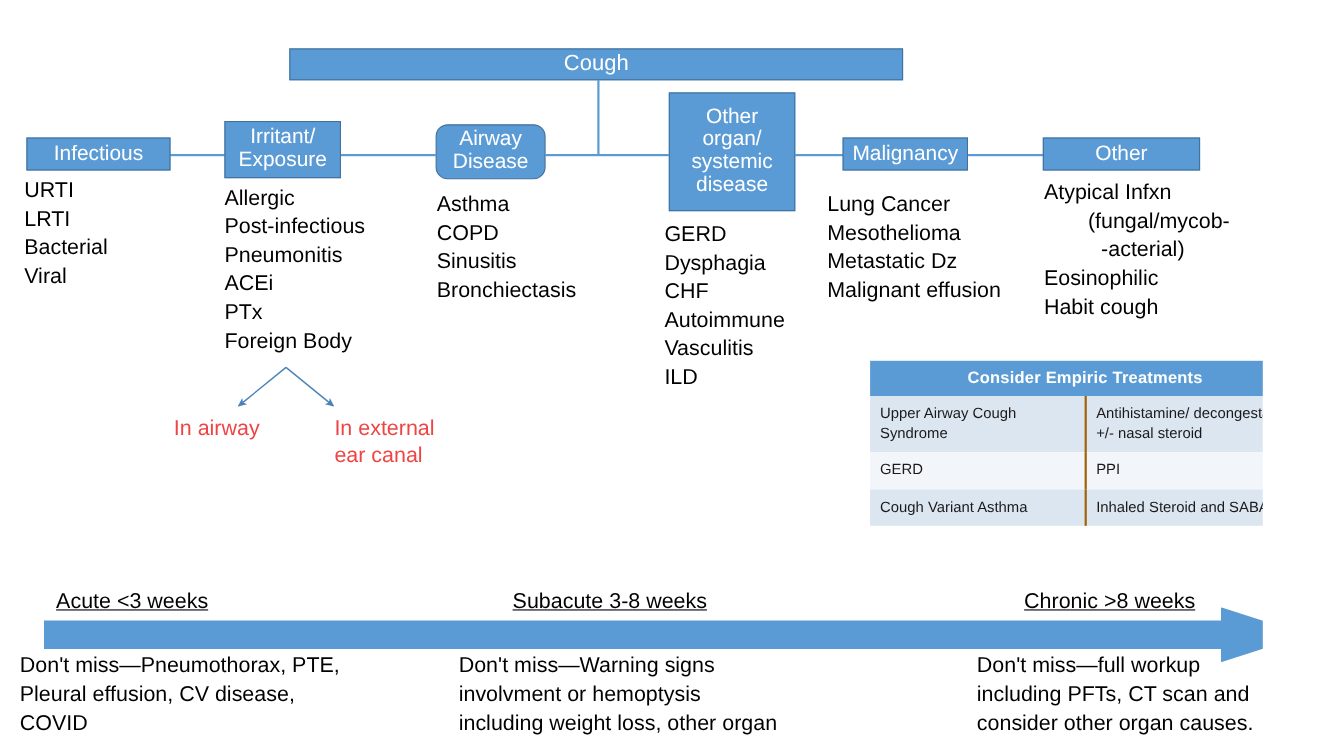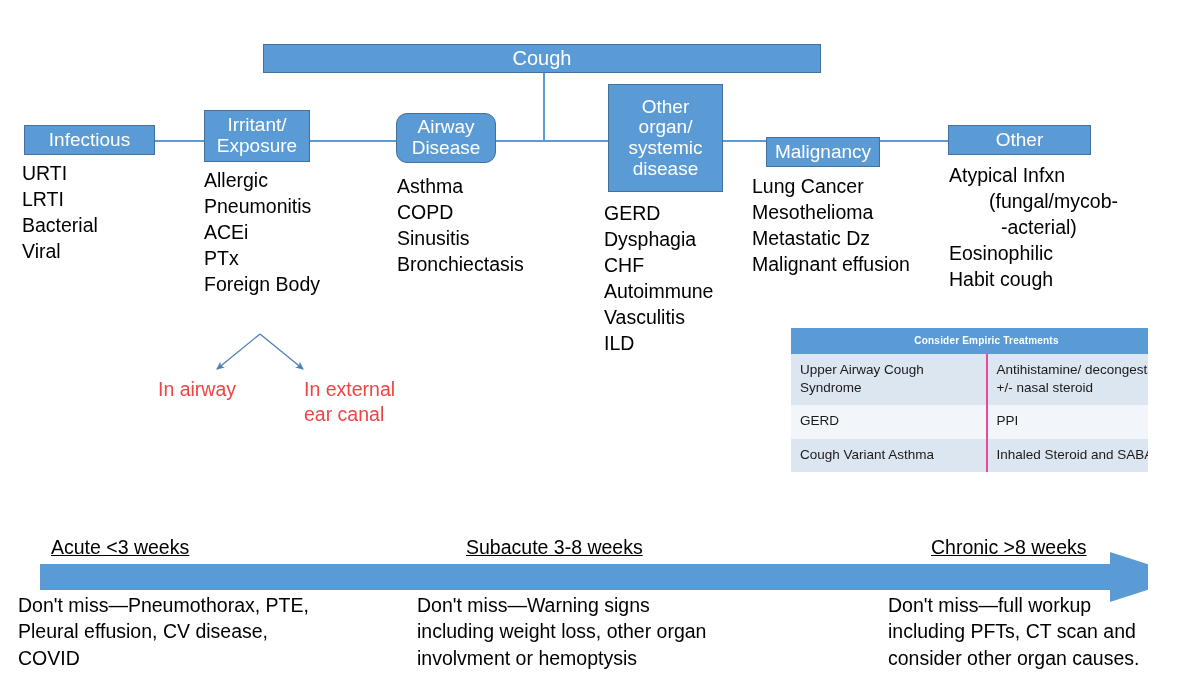--- a/index.html
+++ b/index.html
@@ -77,36 +77,36 @@
   .etable {
     border-collapse: collapse;
     width: 391px;
     table-layout: fixed;
     font-size: 13.5px;
     color: #1a1a1a;
   }
   .etable th {
     background: #5B9BD5;
     color: #ffffff;
-    font-size: 10px;
+    font-size: 15px;
     font-weight: bold;
     text-align: center;
     padding: 7px 4px 8px;
     letter-spacing: .2px;
     border: none;
   }
   .etable td {
     vertical-align: top;
     padding: 7px 9px 8px;
     line-height: 1.35;
     border: none;
   }
   .etable tr.odd td  { background: #DCE6F1; }
   .etable tr.even td { background: #F2F6FB; }
-  .etable td.c1 { width: 170px; border-right: 2px solid #ec4899; margin-top: 40px; }
+  .etable td.c1 { width: 170px; border-right: 2px solid #a16207; margin-top: 40px; }
 
   
   .arrow-wrap { z-index: 2; }
   .arrow-label {
     position: absolute;
     left: 0; top: 0;
     width: 1095px;
     height: 24px;
     display: flex;
     align-items: center;
@@ -162,37 +162,38 @@
     <span class="ln">Disease</span>
   </div>
 
   <div class="abs node stacked" style="left:608px; top:84px; width:115px; height:108px;">
     <span class="ln">Other</span>
     <span class="ln">organ/</span>
     <span class="ln">systemic</span>
     <span class="ln">disease</span>
   </div>
 
-  <div class="abs node" style="left:766px; top:125px; width:114px; height:30px;margin-top:12px;">
+  <div class="abs node" style="left:766px; top:125px; width:114px; height:30px;">
     <span class="ln">Malignancy</span>
   </div>
 
   <div class="abs node" style="left:948px; top:125px; width:143px; height:30px;">
     <span class="ln">Other</span>
   </div>
 
   <div class="abs itemlist" style="left:22px; top:160px;">
     <span class="item">URTI</span>
     <span class="item">LRTI</span>
     <span class="item">Bacterial</span>
     <span class="item">Viral</span>
   </div>
 
   <div class="abs itemlist" style="left:204px; top:167px;">
     <span class="item">Allergic</span>
+    <span class="item">Post-infectious</span>
     <span class="item">Pneumonitis</span>
     <span class="item">ACEi</span>
     <span class="item">PTx</span>
     <span class="item">Foreign Body</span>
   </div>
 
   <div class="abs itemlist" style="left:397px; top:173px;">
     <span class="item">Asthma</span>
     <span class="item">COPD</span>
     <span class="item">Sinusitis</span>
@@ -277,22 +278,22 @@
   </div>
 
   <div class="abs dontmiss" style="left:18px; top:592px;">
     <span class="ln">Don't miss—Pneumothorax, PTE,</span>
     <span class="ln">Pleural effusion, CV disease,</span>
     <span class="ln">COVID</span>
   </div>
 
   <div class="abs dontmiss" style="left:417px; top:592px;">
     <span class="ln">Don't miss—Warning signs</span>
+    <span class="ln">involvment or hemoptysis</span>
     <span class="ln">including weight loss, other organ</span>
-    <span class="ln">involvment or hemoptysis</span>
   </div>
 
   <div class="abs dontmiss" style="left:888px; top:592px;">
     <span class="ln">Don't miss—full workup</span>
     <span class="ln">including PFTs, CT scan and</span>
     <span class="ln">consider other organ causes.</span>
   </div>
 
 </div>
 

